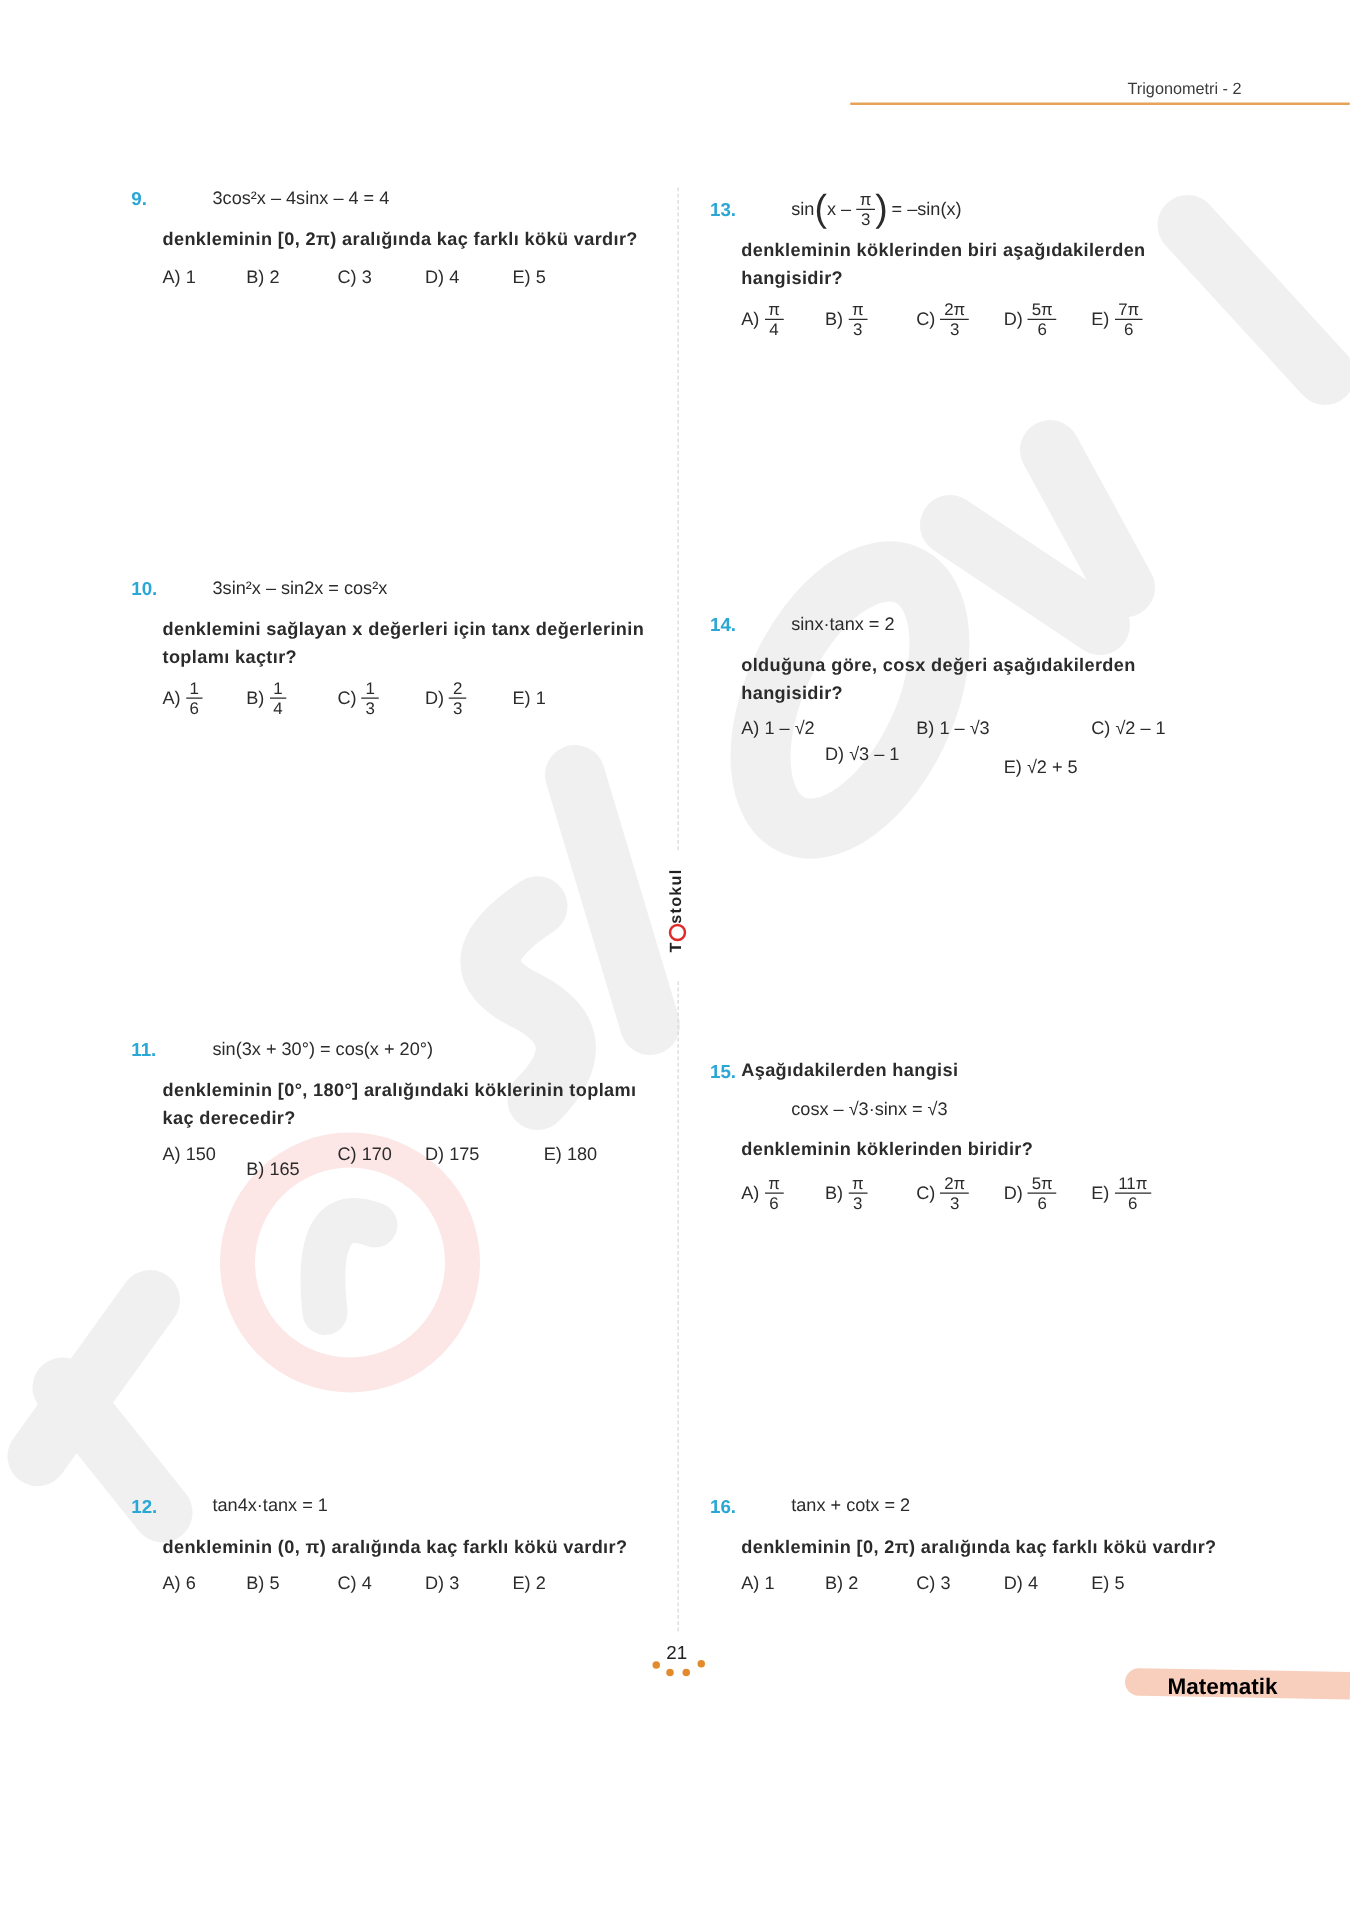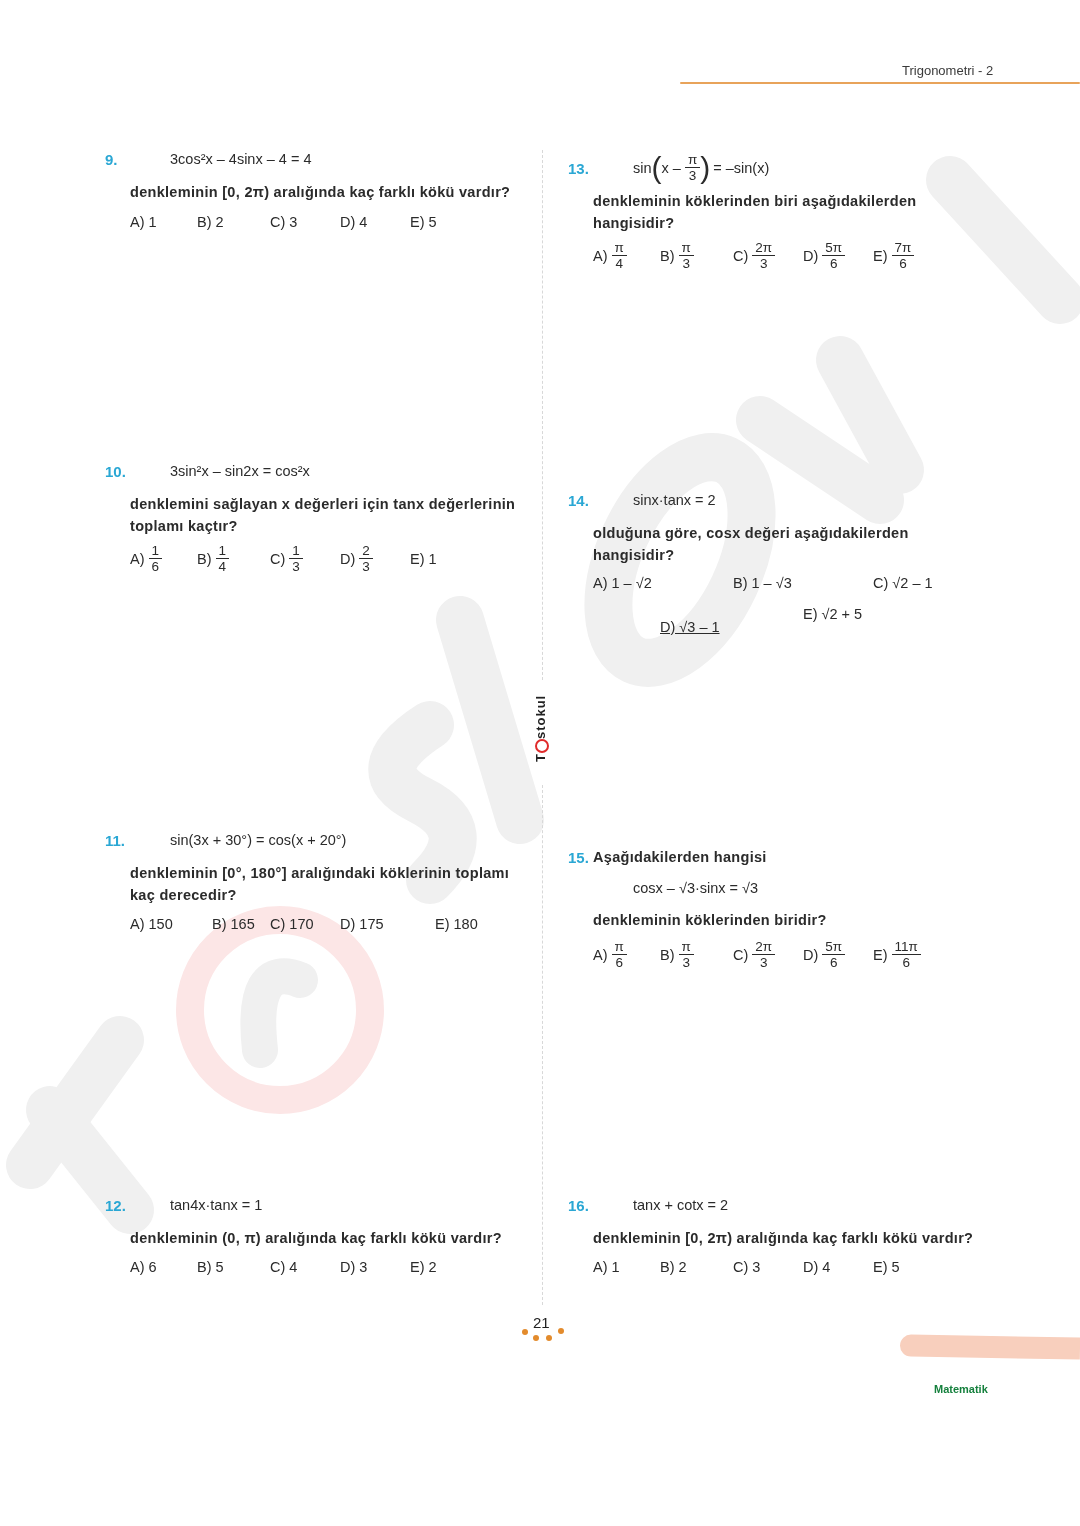--- a/index.html
+++ b/index.html
@@ -13,21 +13,21 @@
   .expr{position:absolute;top:0;font-size:14.5px;color:#2b2b2b;white-space:nowrap;}
   .prompt{position:absolute;font-weight:bold;font-size:14.5px;line-height:22px;color:#2b2b2b;letter-spacing:0.3px;}
   .opts{position:absolute;white-space:nowrap;}
   .opt{position:absolute;top:0;font-size:14.5px;white-space:nowrap;display:flex;align-items:center;}
   .frac{display:inline-flex;flex-direction:column;align-items:center;margin-left:4px;font-size:13.5px;line-height:15px;}
   .frac .n{padding:0 3px;border-bottom:1px solid #2b2b2b;}
   .frac .d{padding:0 3px;}
   .pagenum{position:absolute;left:533px;top:1314px;font-size:15px;color:#222;}
   .dot{position:absolute;width:6px;height:6px;border-radius:50%;background:#e38b2c;}
   .footer-band{position:absolute;left:900px;top:1336px;width:180px;height:22px;background:#f8cfbd;border-radius:12px 0 0 12px;transform:rotate(1deg);}
-  .footer-label{position:absolute;left:934px;top:1339px;font-size:11px;font-weight:bold;color:#15803d;margin-top:44px;}
+  .footer-label{position:absolute;left:934px;top:1339px;font-size:18px;font-weight:bold;color:#000000;}
   .brand{position:absolute;left:533px;top:690px;transform-origin:left top;transform:rotate(-90deg) translate(-72px,0);font-size:13px;font-weight:bold;letter-spacing:1px;color:#222;}
   .brand .o{display:inline-block;width:10px;height:10px;border:2px solid #e02b2b;border-radius:50%;vertical-align:middle;}
 </style>
 </head>
 <body>
 
 <svg class="wm" width="1080" height="1526" style="left:0;top:0;">
   <g fill="none" stroke-linecap="round" stroke-width="48">
     <path d="M30 1165 L120 1040" stroke="#f0f0f0"></path>
     <path d="M50 1110 L130 1210" stroke="#f0f0f0"></path>
@@ -99,21 +99,21 @@
     <span class="opt" style="left:280px;top:8px;"><span>E)</span>&nbsp;<span>1</span></span>
   </div>
 </div>
 
 <div class="q" style="left:105px;top:832px;width:430px;">
   <span class="qnum">11.</span>
   <span class="expr" style="left:65px;">sin(3x + 30°) = cos(x + 20°)</span>
   <div class="prompt" style="left:25px;top:30px;width:400px;">denkleminin [0°, 180°] aralığındaki köklerinin toplamı kaç derecedir?</div>
   <div class="opts" style="left:25px;top:84px;">
     <span class="opt" style="left:0;">A) 150</span>
-    <span class="opt" style="left:82px;">B) 165</span>
+    <span class="opt" style="left:67px;margin-top:12px;">B) 165</span>
     <span class="opt" style="left:140px;">C) 170</span>
     <span class="opt" style="left:210px;">D) 175</span>
     <span class="opt" style="left:280px;margin-left:25px;">E) 180</span>
   </div>
 </div>
 
 <div class="q" style="left:105px;top:1197px;width:430px;">
   <span class="qnum">12.</span>
   <span class="expr" style="left:65px;">tan4x·tanx = 1</span>
   <div class="prompt" style="left:25px;top:30px;width:410px;">denkleminin (0, π) aralığında kaç farklı kökü vardır?</div>
@@ -180,21 +180,21 @@
 </div>
 
 <div class="q" style="left:568px;top:492px;width:440px;">
   <span class="qnum">14.</span>
   <span class="expr" style="left:65px;">sinx·tanx = 2</span>
   <div class="prompt" style="left:25px;top:30px;width:340px;">olduğuna göre, cosx değeri aşağıdakilerden hangisidir?</div>
   <div class="opts" style="left:25px;top:83px;">
     <span class="opt" style="left:0;">A) 1 – √2</span>
     <span class="opt" style="left:140px;">B) 1 – √3</span>
     <span class="opt" style="left:280px;">C) √2 – 1</span>
-    <span class="opt" style="left:67px;top:44px;text-decoration:underline;">D) √3 – 1</span>
+    <span class="opt" style="left:67px;top:21px;">D) √3 – 1</span>
     <span class="opt" style="left:210px;top:31px;">E) √2 + 5</span>
   </div>
 </div>
 
 <div class="q" style="left:568px;top:849px;width:440px;">
   <span class="qnum">15.</span>
   <div class="prompt" style="left:25px;top:-3px;width:340px;">Aşağıdakilerden hangisi</div>
   <span class="expr" style="left:65px;top:31px;">cosx – √3·sinx = √3</span>
   <div class="prompt" style="left:25px;top:60px;width:340px;">denkleminin köklerinden biridir?</div>
   <div class="opts" style="left:25px;top:90px;">

